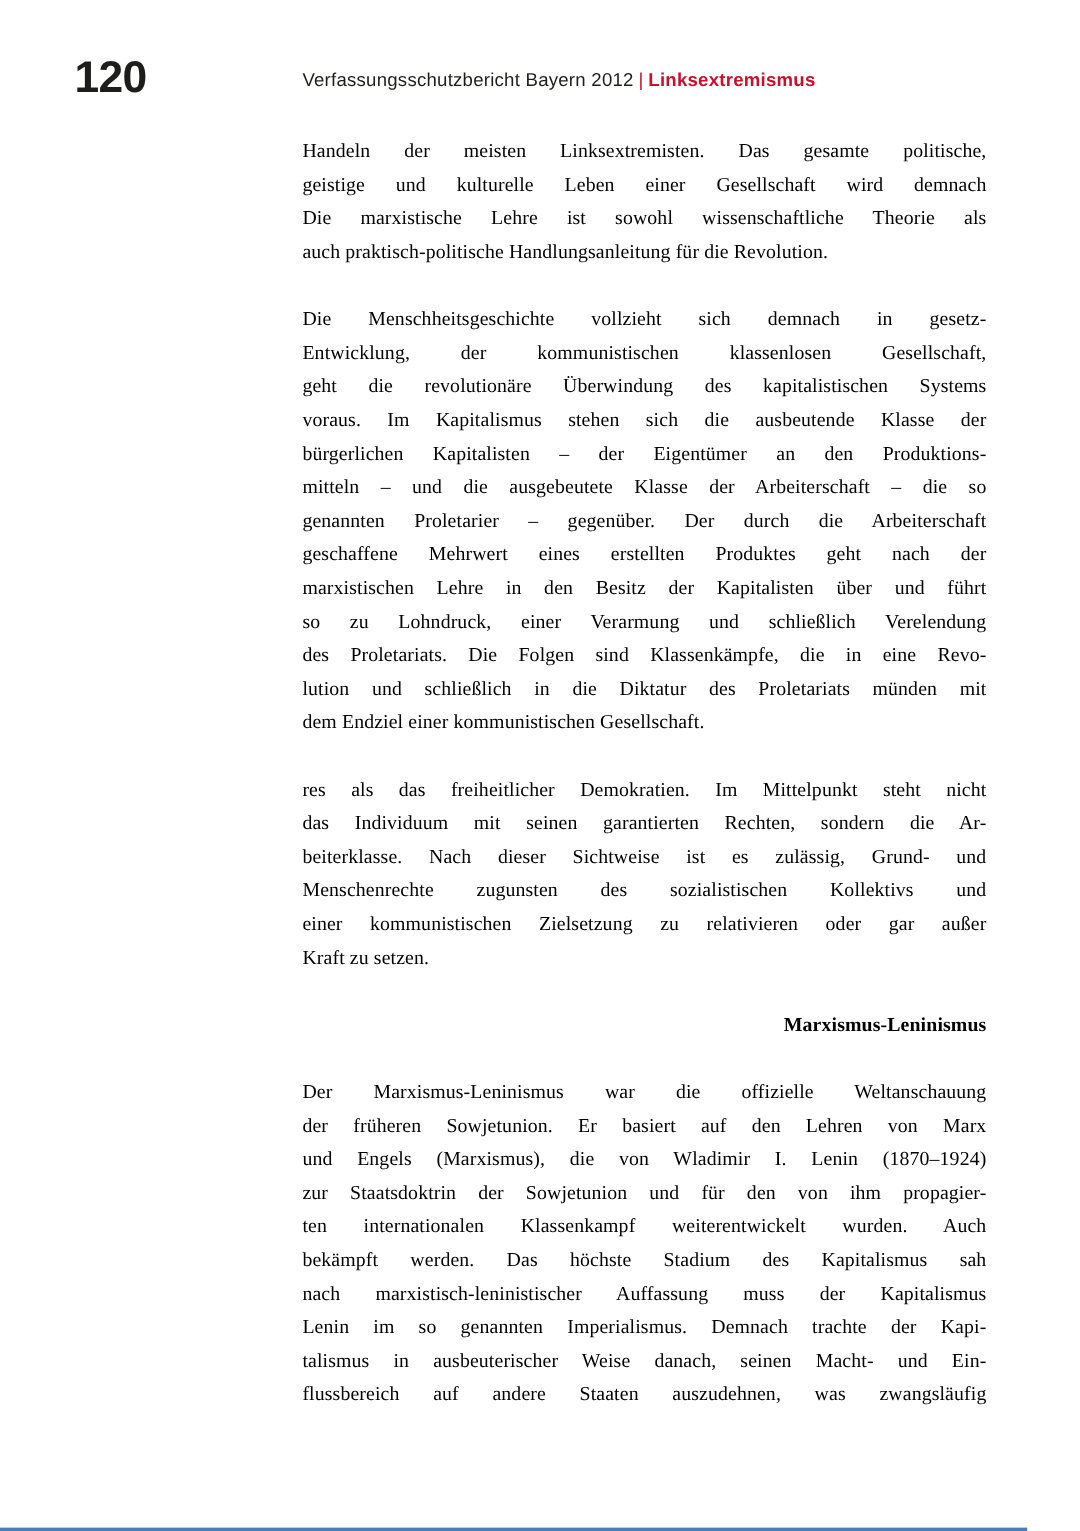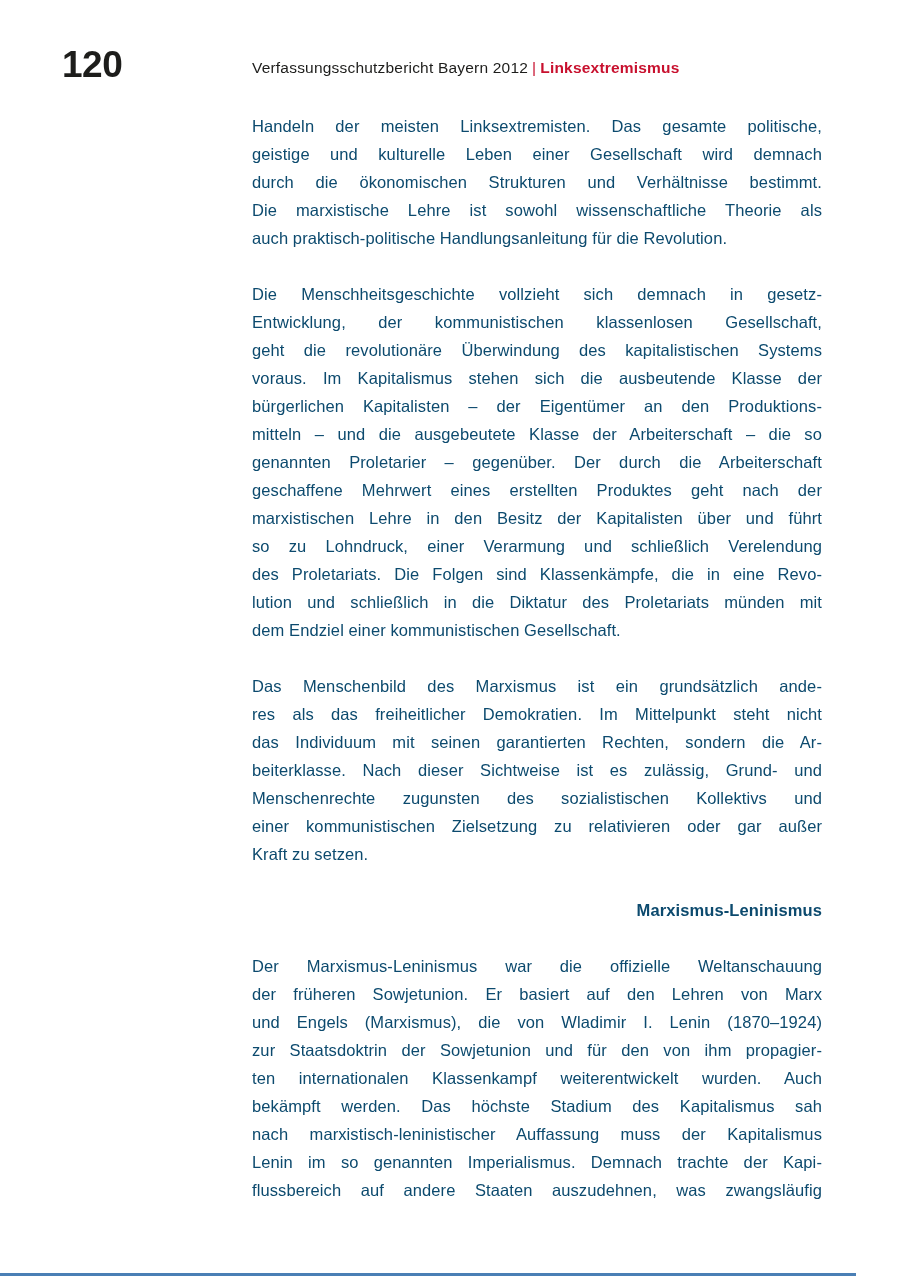--- a/index.html
+++ b/index.html
@@ -43,21 +43,22 @@
     font-weight: 700;
   }
   .text-column {
     position: absolute;
     left: 252px;
     top: 112px;
     width: 570px;
     font-size: 16.5px;
     line-height: 28px;
     letter-spacing: 0.1px;
-    color: #0c4a6e;
+    color: #000000;
+    font-family: Liberation Serif, serif;
   }
   .paragraph {
     margin: 0 0 28px 0;
   }
   .paragraph:last-child {
     margin-bottom: 12px;
   }
   .line {
     text-align: justify;
     text-align-last: justify;
@@ -88,57 +89,56 @@
   <div class="page-number">120</div>
 
   <div class="header">
     <span class="title">Verfassungsschutzbericht Bayern 2012</span><span class="sep" style="color: rgb(200, 16, 46);">|</span><span class="section" style="color: rgb(200, 16, 46);">Linksextremismus</span>
   </div>
 
   <div class="text-column">
       <div class="paragraph">
         <div class="line">Handeln der meisten Linksextremisten. Das gesamte politische,</div>
         <div class="line">geistige und kulturelle Leben einer Gesellschaft wird demnach</div>
-        <div class="line">durch die ökonomischen Strukturen und Verhältnisse bestimmt.</div>
         <div class="line">Die marxistische Lehre ist sowohl wissenschaftliche Theorie als</div>
         <div class="line last">auch praktisch-politische Handlungsanleitung für die Revolution.</div>
       </div>
       <div class="paragraph">
         <div class="line">Die Menschheitsgeschichte vollzieht sich demnach in gesetz-</div>
         <div class="line">Entwicklung, der kommunistischen klassenlosen Gesellschaft,</div>
         <div class="line">geht die revolutionäre Überwindung des kapitalistischen Systems</div>
         <div class="line">voraus. Im Kapitalismus stehen sich die ausbeutende Klasse der</div>
         <div class="line">bürgerlichen Kapitalisten – der Eigentümer an den Produktions-</div>
         <div class="line">mitteln – und die ausgebeutete Klasse der Arbeiterschaft – die so</div>
         <div class="line">genannten Proletarier – gegenüber. Der durch die Arbeiterschaft</div>
         <div class="line">geschaffene Mehrwert eines erstellten Produktes geht nach der</div>
         <div class="line">marxistischen Lehre in den Besitz der Kapitalisten über und führt</div>
         <div class="line">so zu Lohndruck, einer Verarmung und schließlich Verelendung</div>
         <div class="line">des Proletariats. Die Folgen sind Klassenkämpfe, die in eine Revo-</div>
         <div class="line">lution und schließlich in die Diktatur des Proletariats münden mit</div>
         <div class="line last">dem Endziel einer kommunistischen Gesellschaft.</div>
       </div>
       <div class="paragraph">
-        <div class="line">Das Menschenbild des Marxismus ist ein grundsätzlich ande-</div>
         <div class="line">res als das freiheitlicher Demokratien. Im Mittelpunkt steht nicht</div>
         <div class="line">das Individuum mit seinen garantierten Rechten, sondern die Ar-</div>
         <div class="line">beiterklasse. Nach dieser Sichtweise ist es zulässig, Grund- und</div>
         <div class="line">Menschenrechte zugunsten des sozialistischen Kollektivs und</div>
         <div class="line">einer kommunistischen Zielsetzung zu relativieren oder gar außer</div>
         <div class="line last">Kraft zu setzen.</div>
       </div>
       <div class="heading">Marxismus-Leninismus</div>
       <div class="paragraph">
         <div class="line">Der Marxismus-Leninismus war die offizielle Weltanschauung</div>
         <div class="line">der früheren Sowjetunion. Er basiert auf den Lehren von Marx</div>
         <div class="line">und Engels (Marxismus), die von Wladimir I. Lenin (1870–1924)</div>
         <div class="line">zur Staatsdoktrin der Sowjetunion und für den von ihm propagier-</div>
         <div class="line">ten internationalen Klassenkampf weiterentwickelt wurden. Auch</div>
         <div class="line">bekämpft werden. Das höchste Stadium des Kapitalismus sah</div>
         <div class="line">nach marxistisch-leninistischer Auffassung muss der Kapitalismus</div>
         <div class="line">Lenin im so genannten Imperialismus. Demnach trachte der Kapi-</div>
+        <div class="line">talismus in ausbeuterischer Weise danach, seinen Macht- und Ein-</div>
         <div class="line">flussbereich auf andere Staaten auszudehnen, was zwangsläufig</div>
       </div>
     </div>
 
   <div class="page-bottom-edge"></div>
 
 </div>
 
 </body></html>

